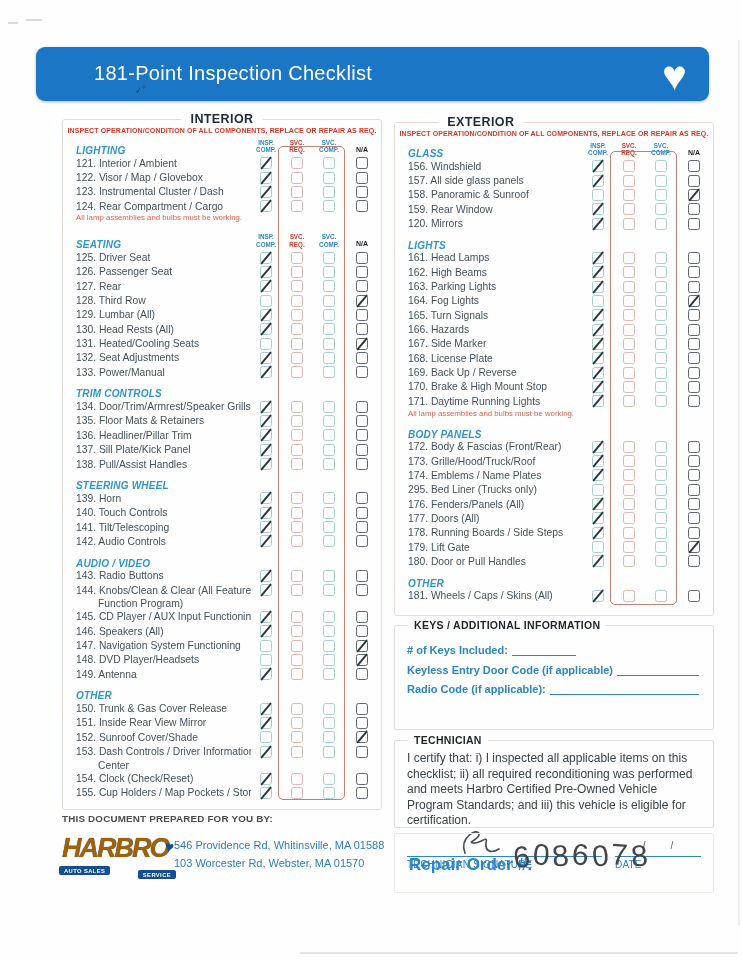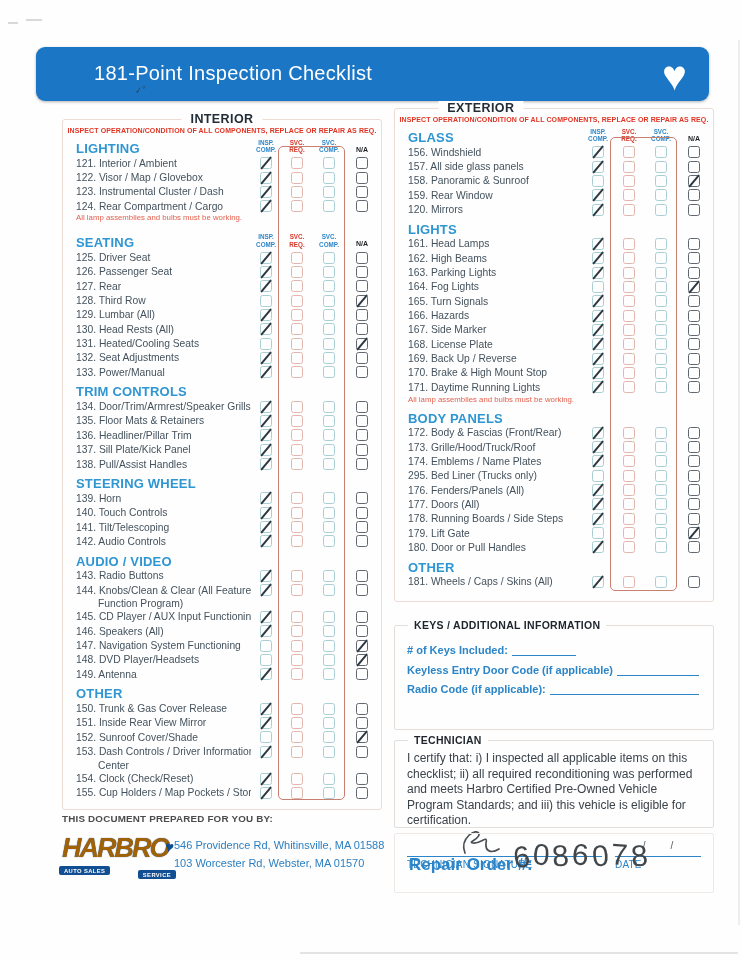--- a/index.html
+++ b/index.html
@@ -12,39 +12,39 @@
   
   .topbar{position:absolute;left:36px;top:47px;width:673px;height:54px;background:#1b77c6;
           border-radius:9px;box-shadow:0 1px 3px rgba(0,0,0,.3);}
   .topbar-title{position:absolute;left:31px;top:15px;font-size:20px;color:#fff;letter-spacing:.3px;font-weight:500;margin-left:27px;}
   .pencil-mark{position:absolute;left:99px;top:38px;color:#2f4050;font-size:9px;transform:rotate(-10deg);opacity:.95;}
   .heart-logo{position:absolute;right:22px;top:2px;font-size:42px;color:#fff;line-height:54px;}
 
   
   .panel{position:absolute;border:1px solid #ecdcd4;border-radius:3px;}
   #interior{left:62px;top:119px;width:318px;height:689px;}
-  #exterior{left:394px;top:108px;width:318px;height:492px;}
+  #exterior{left:394px;top:122px;width:318px;height:492px;}
   .panel-title{position:absolute;top:-8px;left:50%;transform:translateX(-50%);background:#fefefe;
                padding:0 9px;font-size:12.5px;font-weight:bold;color:#232d37;letter-spacing:.4px;white-space:nowrap;}
   #exterior .panel-title{left:27%;}
   .panel-sub{margin-top:7px;text-align:center;font-size:7px;font-weight:bold;color:#e03524;letter-spacing:.1px;}
   .content{position:relative;padding:1px 2px 0 13px;}
   .svc-frame{position:absolute;border:1px solid #c97f6f;border-radius:5px;width:65px;right:36px;}
   #interior .svc-frame{top:26px;bottom:9px;}
   #exterior .svc-frame{top:28px;bottom:10px;}
 
   
   .row{display:flex;align-items:center;height:14.35px;}
   .row.cont{height:12.5px;}
   .ilabel{flex:1;font-size:10.3px;color:#44525d;white-space:nowrap;overflow:hidden;}
   .cont .ilabel{padding-left:22px;}
   .trow{display:flex;align-items:flex-end;height:15px;margin-top:5px;}
   .trow.with-headers{height:21px;}
   .group:first-child .trow{margin-top:0;}
-  .gtitle{flex:1;font-size:13px;font-weight:bold;color:#2e96d2;letter-spacing:.2px;}
+  .gtitle{flex:1;font-size:10px;font-weight:bold;color:#2e96d2;letter-spacing:.2px;font-style:italic;}
   .gnote{font-size:7.8px;color:#e2604e;height:11px;line-height:10px;}
   .cell{width:30px;flex:none;display:flex;justify-content:center;align-items:center;}
   .cell.c-svcreq,.cell.c-svccomp{width:32px;}
   .cell.c-na{width:34px;}
   .colhead{font-size:6.3px;font-weight:bold;text-align:center;line-height:1.2;display:block;padding-bottom:2px;}
   .colhead.insp,.colhead.svccomp{color:#2d86c8;}
   .colhead.svcreq{color:#d6372b;}
   .colhead.na{color:#1f2125;font-size:7px;}
   .cb{width:10px;height:10px;border-radius:2.5px;position:relative;flex:none;}
   .cb.insp,.cb.svccomp{border:1.5px solid #a9cfd4;}

